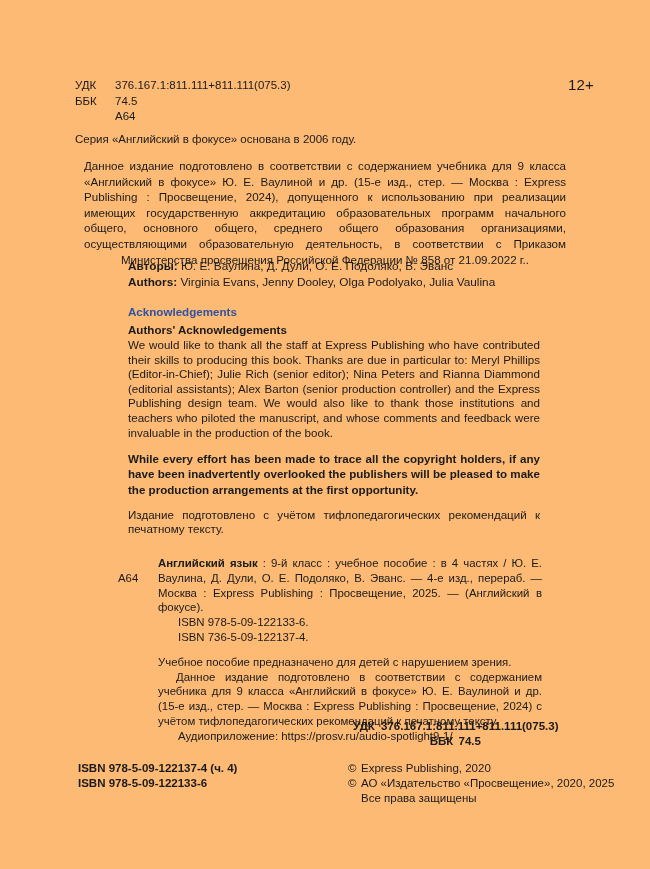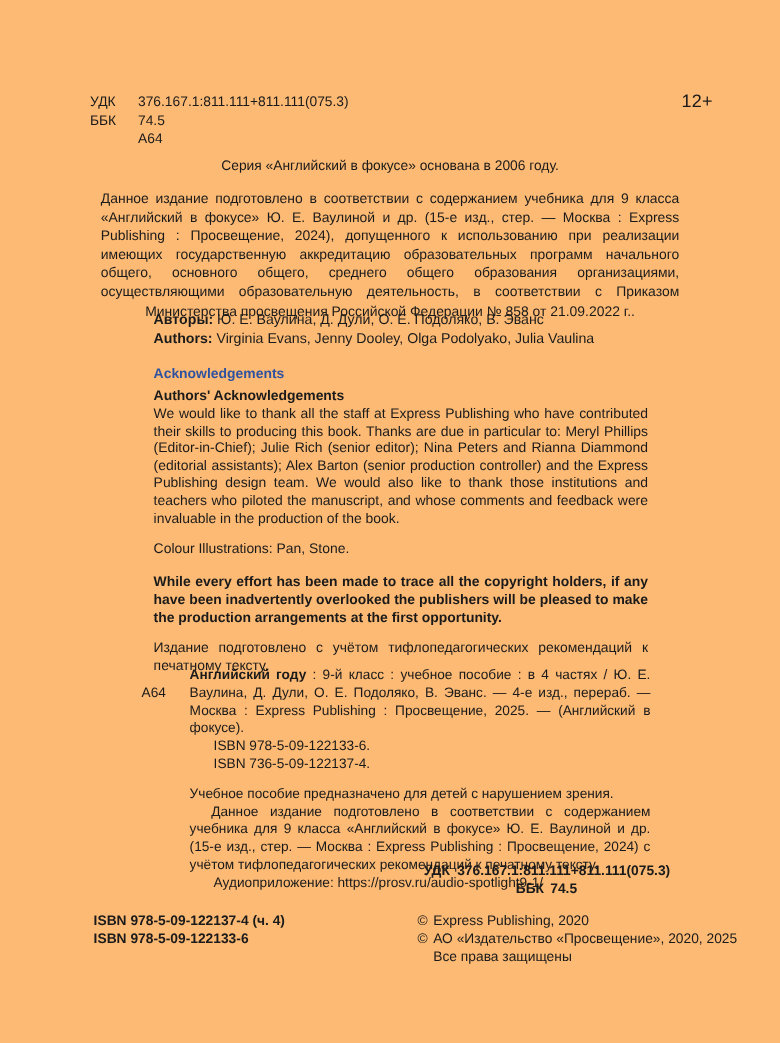--- a/index.html
+++ b/index.html
@@ -40,21 +40,20 @@
     font-weight: normal;
     letter-spacing: 0.2px;
   }
 
   
   .series-line {
     position: absolute;
     left: 75px;
     top: 133px;
     width: 500px;
-    text-align: center;
     font-size: 11.5px;
   }
 
   
   .intro-para {
     position: absolute;
     left: 84px;
     top: 158px;
     width: 482px;
     font-size: 11.6px;
@@ -219,28 +218,27 @@
 
   <div class="authors">
     <div><span class="lbl">Авторы:</span><span> Ю. Е. Ваулина, Д. Дули, О. Е. Подоляко, В. Эванс</span></div>
     <div><span class="lbl">Authors:</span><span> Virginia Evans, Jenny Dooley, Olga Podolyako, Julia Vaulina</span></div>
   </div>
 
   <div class="ack">
     <div class="ack-title">Acknowledgements</div>
     <div class="ack-sub">Authors' Acknowledgements</div>
     <div class="ack-body">We would like to thank all the staff at Express Publishing who have contributed their skills to producing this book. Thanks are due in particular to: Meryl Phillips (Editor-in-Chief); Julie Rich (senior editor); Nina Peters and Rianna Diammond (editorial assistants); Alex Barton (senior production controller) and the Express Publishing design team. We would also like to thank those institutions and teachers who piloted the manuscript, and whose comments and feedback were invaluable in the production of the book.</div>
-    <div class="ack-colour">Colour Illustrations: Pan, Stone.</div>
     <div class="ack-bold">While every effort has been made to trace all the copyright holders, if any have been inadvertently overlooked the publishers will be pleased to make the production arrangements at the first opportunity.</div>
     <div class="ack-tiflo">Издание подготовлено с учётом тифлопедагогических рекомендаций к печатному тексту.</div>
   </div>
 
   <div class="bib">
     <span class="bib-sigla">А64</span>
-    <div class="bib-main"><span class="ttl">Английский году</span><span> : 9-й класс : учебное пособие : в 4 частях / Ю. Е. Ваулина, Д. Дули, О. Е. Подоляко, В. Эванс. — 4-е изд., перераб. — Москва : Express Publishing : Просвещение, 2025. — (Английский в фокусе).</span></div>
+    <div class="bib-main"><span class="ttl">Английский язык</span><span> : 9-й класс : учебное пособие : в 4 частях / Ю. Е. Ваулина, Д. Дули, О. Е. Подоляко, В. Эванс. — 4-е изд., перераб. — Москва : Express Publishing : Просвещение, 2025. — (Английский в фокусе).</span></div>
     <div class="bib-isbn">ISBN 978-5-09-122133-6.</div>
     <div class="bib-isbn">ISBN 736-5-09-122137-4.</div>
     <div class="bib-note">Учебное пособие предназначено для детей с нарушением зрения.</div>
     <div class="bib-note" style="margin-top:0;text-indent:18px;">Данное издание подготовлено в соответствии с содержанием учебника для 9 класса «Английский в фокусе» Ю. Е. Ваулиной и др. (15-е изд., стер. — Москва : Express Publishing : Просвещение, 2024) с учётом тифлопедагогических рекомендаций к печатному тексту.</div>
     <div class="bib-audio">Аудиоприложение: https://prosv.ru/audio-spotlight9-1/</div>
   </div>
 
   <div class="udk-bottom">
     <div><span class="k">УДК</span><span>376.167.1:811.111+811.111(075.3)</span></div>
     <div><span class="k">ББК</span><span>74.5</span></div>

